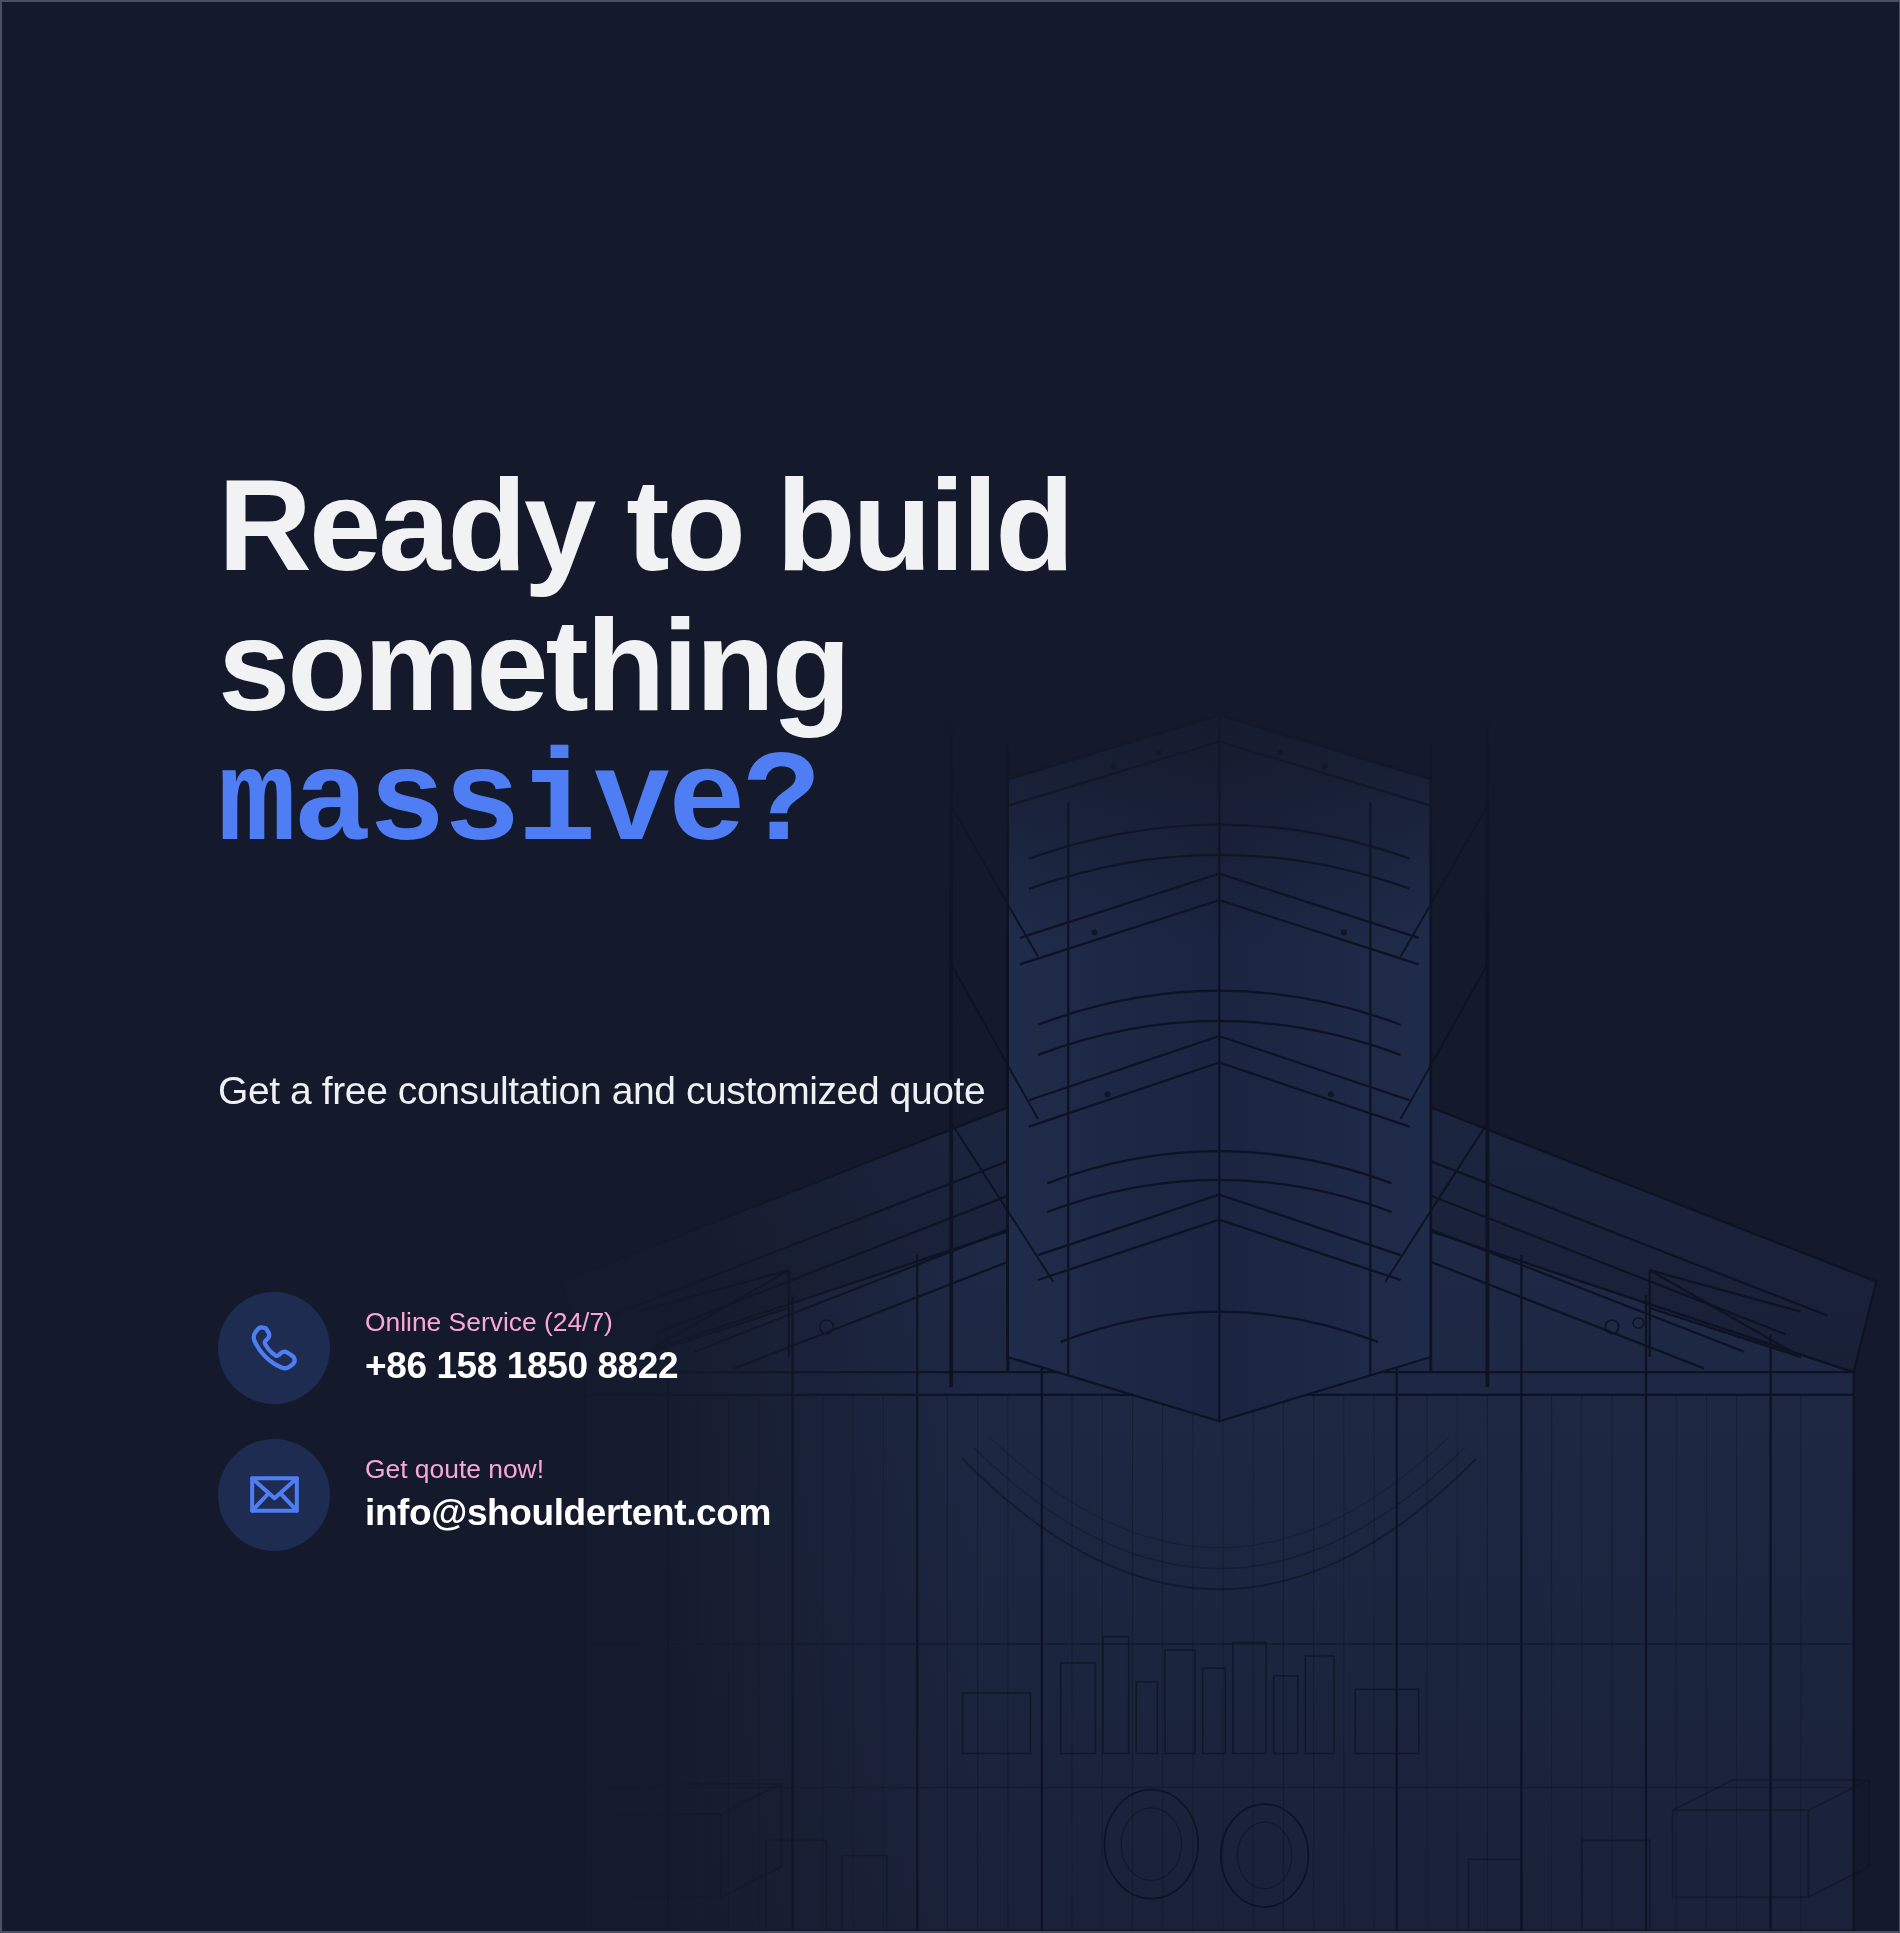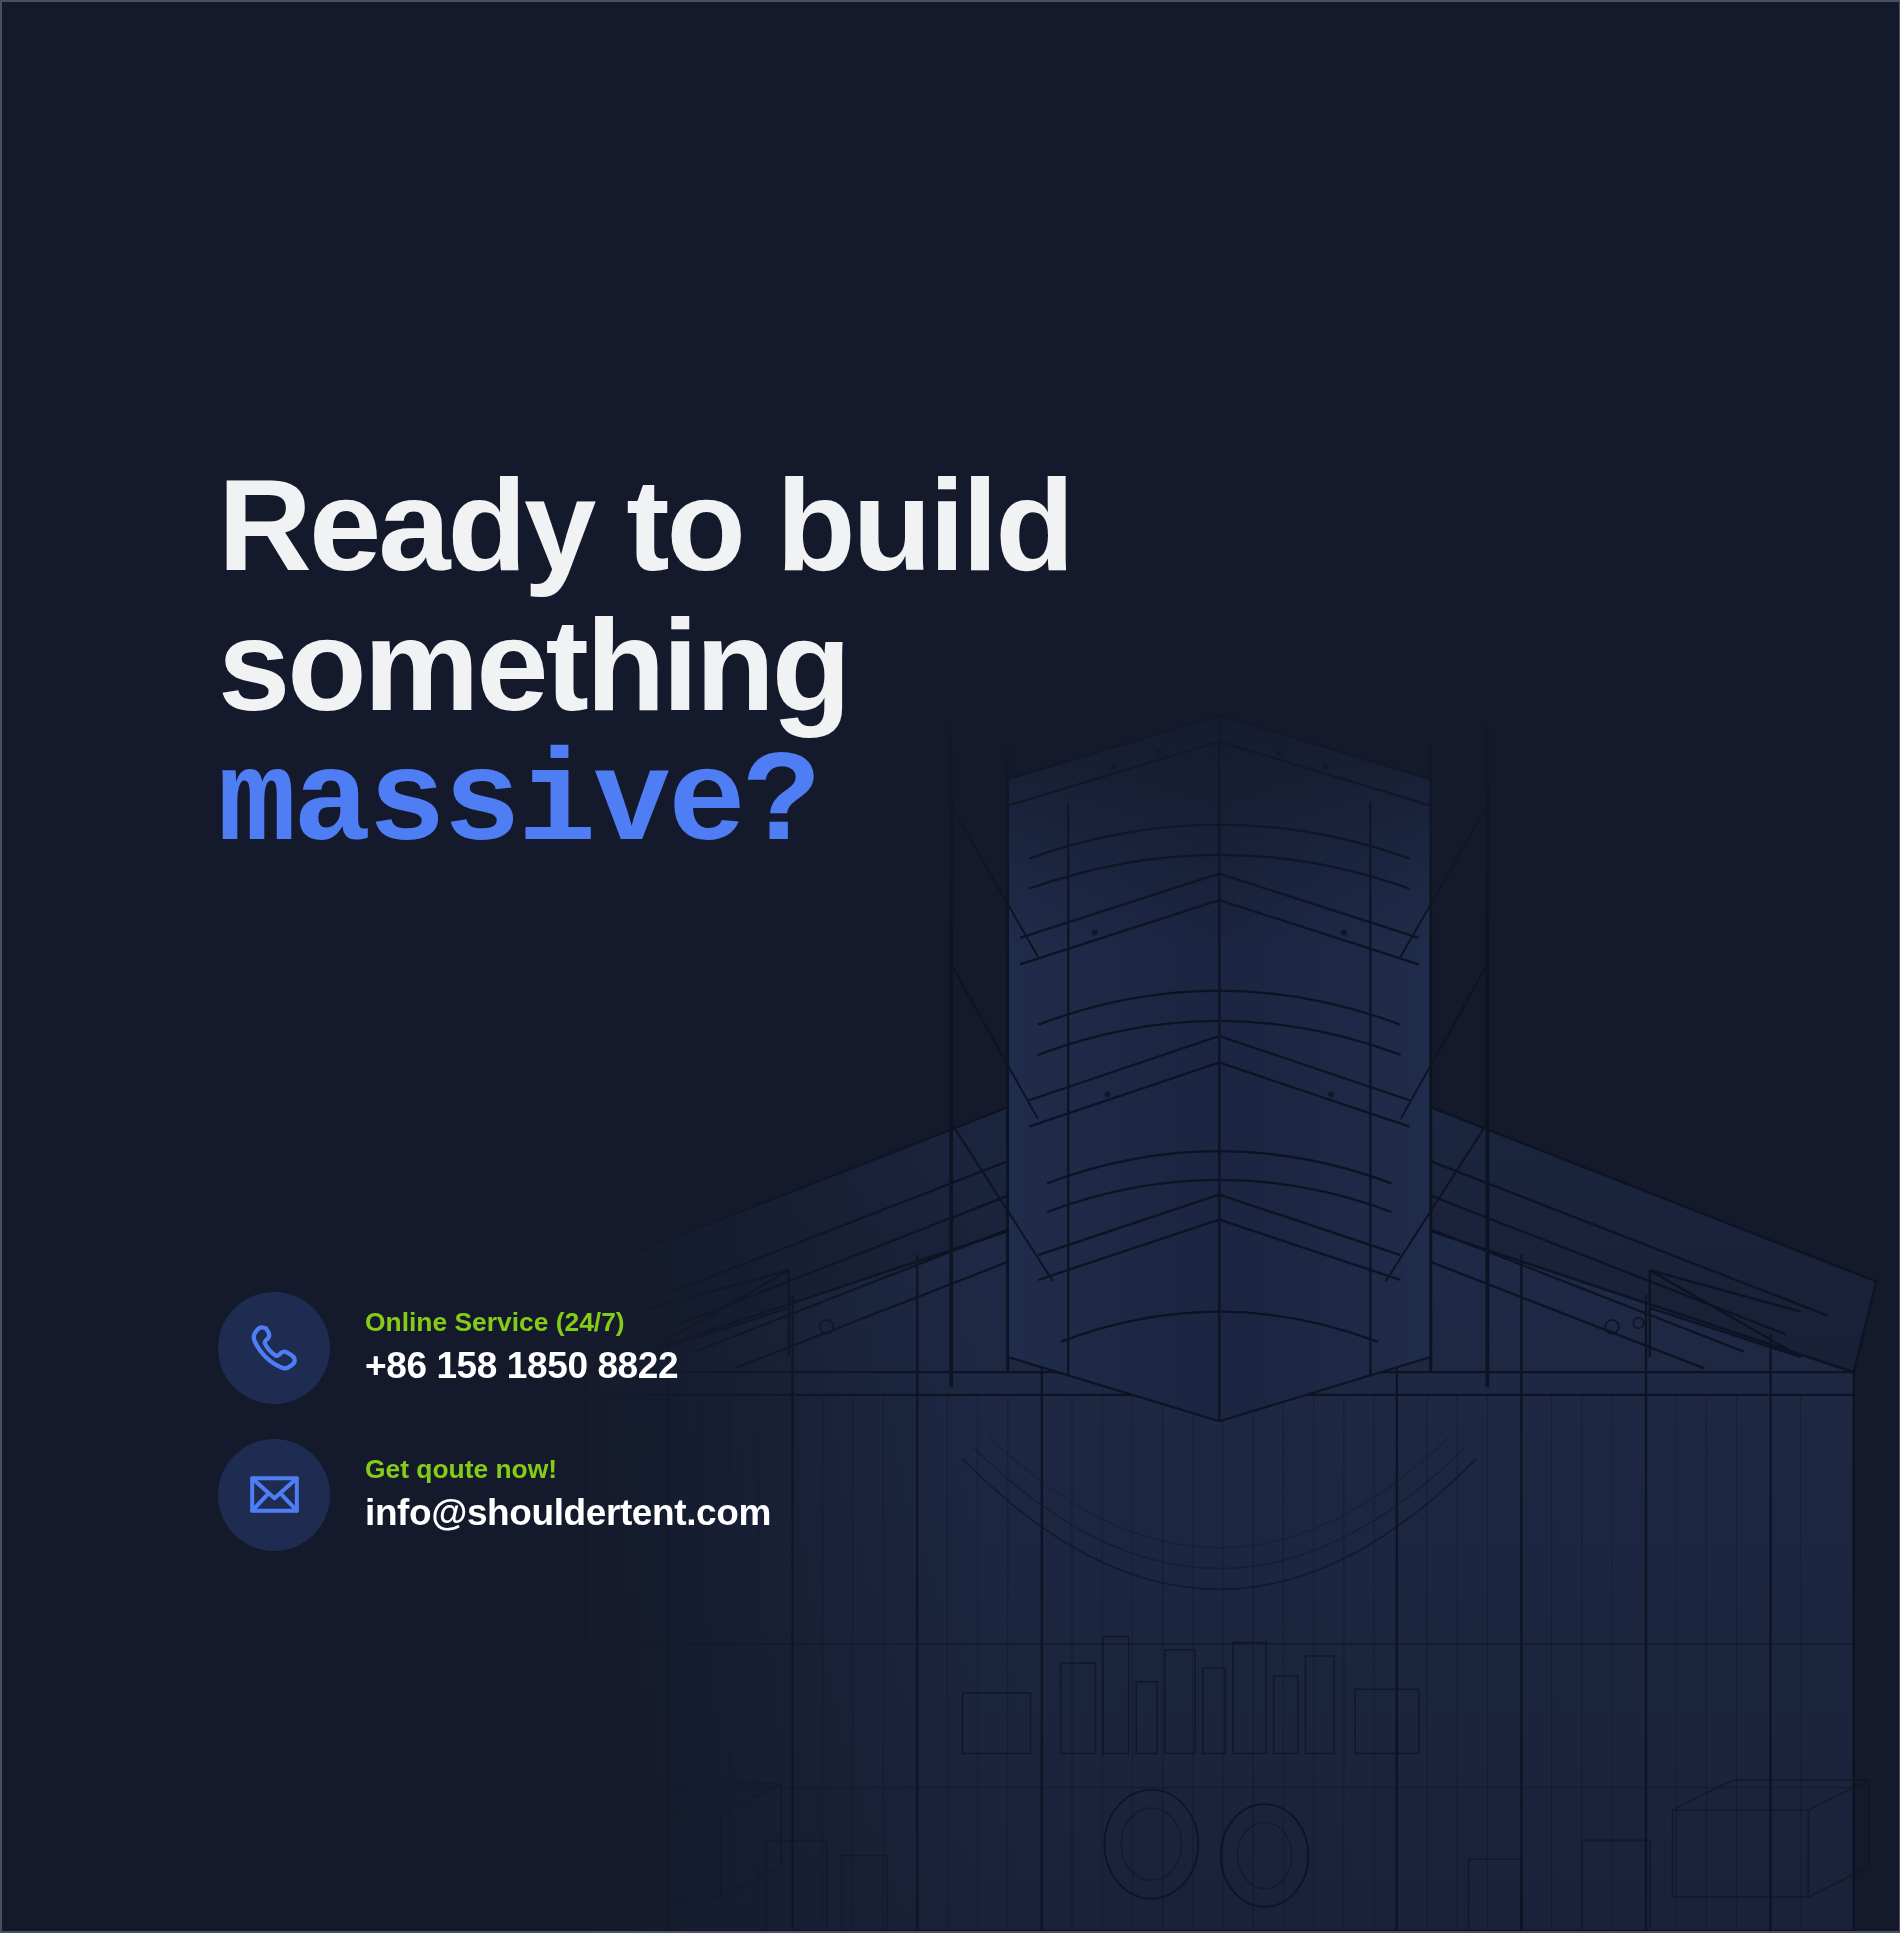--- a/index.html
+++ b/index.html
@@ -124,22 +124,22 @@
 
   .contact-text {
     margin-left: 35px;
     display: flex;
     flex-direction: column;
     justify-content: center;
   }
   .contact-label {
     font-size: 26.4px;
     line-height: 33px;
-    font-weight: 700;
-    color: #84cc16;
+    font-weight: 400;
+    color: #f9a8d4;
     letter-spacing: 0px;
   }
   .contact-value {
     font-size: 37px;
     line-height: 47px;
     font-weight: 600;
     color: #ffffff;
     letter-spacing: -0.4px;
     margin-top: 3px;
     text-align: center;
@@ -344,20 +344,21 @@
 
   <div class="content">
 
     <h1 class="headline">
       <span class="line">Ready to build</span>
       <span class="line">something</span>
       <span class="line accent">massive?</span>
     </h1>
 
     <p class="subhead">
+      <span class="line">Get a free consultation and customized quote</span>
     </p>
 
     <div class="contacts">
 
       <div class="contact-row">
         <span class="icon-circle">
           <svg viewBox="0 0 24 24" fill="none" stroke="#4f7df3" stroke-width="1.8" stroke-linecap="round" stroke-linejoin="round" aria-hidden="true">
             <path d="M7.2 3.6 C6.2 3.3 5.3 3.8 4.7 4.6 L3.9 5.7 C3.2 6.7 3.1 8 3.6 9.2
                      C4.6 11.6 6.2 13.9 8.2 15.9 C10.2 17.9 12.5 19.4 14.9 20.4
                      C16.1 20.9 17.4 20.8 18.3 20.1 L19.4 19.3 C20.2 18.7 20.7 17.8 20.4 16.8

